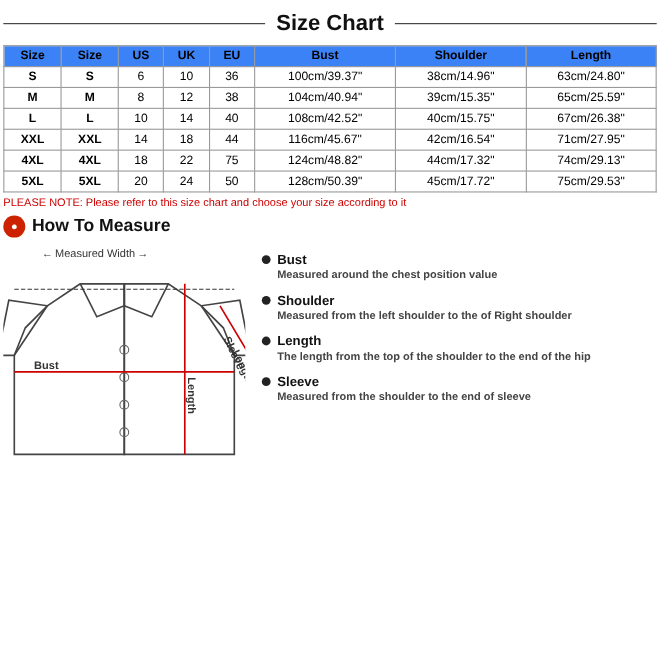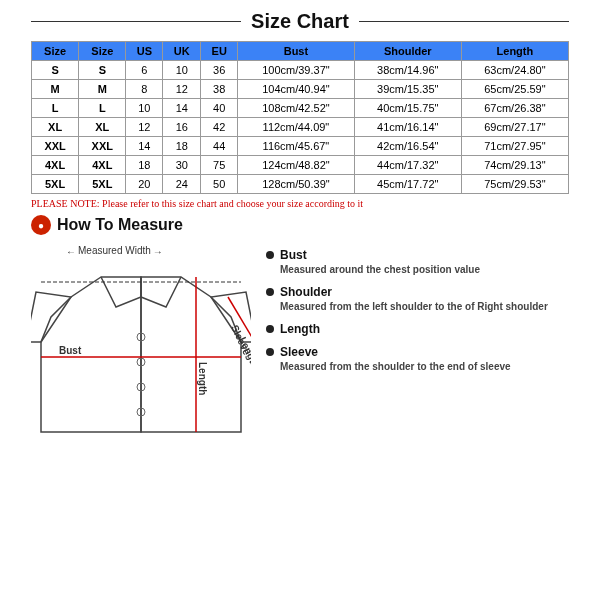--- a/index.html
+++ b/index.html
@@ -8,21 +8,21 @@
       height: 600px;
       background: #fff;
       font-family: Arial, sans-serif;
       font-size: 12px;
       overflow: hidden;
     }
 
     .page {
       width: 600px;
       height: 600px;
-      padding: 10px 31px;
+      padding: 10px 3px;
       display: flex;
       flex-direction: column;
     }
 
     
     .title-area {
       display: flex;
       align-items: center;
       justify-content: center;
       gap: 10px;
@@ -57,21 +57,20 @@
     }
     .size-table td:nth-child(1),
     .size-table td:nth-child(2) {
       font-weight: bold;
     }
 
     .note-text {
       color: #cc0000;
       font-size: 10px;
       margin: 4px 0 6px 0;
-      font-family: Liberation Serif, serif;
     }
 
     
     .measure-title-area {
       display: flex;
       align-items: center;
       gap: 6px;
       margin-bottom: 8px;
     }
     .measure-circle {
@@ -190,44 +189,34 @@
           <td>L</td>
           <td>L</td>
           <td>10</td>
           <td>14</td>
           <td>40</td>
           <td>108cm/42.52"</td>
           <td>40cm/15.75"</td>
           <td>67cm/26.38"</td>
         </tr>
         <tr>
-          <td>XL</td>
-          <td>XL</td>
-          <td>12</td>
-          <td>16</td>
-          <td>42</td>
-          <td>112cm/44.09"</td>
-          <td>41cm/16.14"</td>
-          <td>69cm/27.17"</td>
-        </tr>
-        <tr>
           <td>XXL</td>
           <td>XXL</td>
           <td>14</td>
           <td>18</td>
           <td>44</td>
           <td>116cm/45.67"</td>
           <td>42cm/16.54"</td>
           <td>71cm/27.95"</td>
         </tr>
         <tr>
           <td>4XL</td>
           <td>4XL</td>
           <td>18</td>
-          <td>30</td>
+          <td>22</td>
           <td>75</td>
           <td>124cm/48.82"</td>
           <td>44cm/17.32"</td>
           <td>74cm/29.13"</td>
         </tr>
         <tr>
           <td>5XL</td>
           <td>5XL</td>
           <td>20</td>
           <td>24</td>
@@ -304,20 +293,21 @@
           <div class="bullet"></div>
           <div class="measure-item-content">
             <div class="measure-item-title">Shoulder</div>
             <div class="measure-item-desc">Measured from the left shoulder to the of Right shoulder</div>
           </div>
         </div>
         <div class="measure-item">
           <div class="bullet"></div>
           <div class="measure-item-content">
             <div class="measure-item-title">Length</div>
+            <div class="measure-item-desc">The length from the top of the shoulder to the end of the hip</div>
           </div>
         </div>
         <div class="measure-item">
           <div class="bullet"></div>
           <div class="measure-item-content">
             <div class="measure-item-title">Sleeve</div>
             <div class="measure-item-desc">Measured from the shoulder to the end of sleeve</div>
           </div>
         </div>
       </div>

